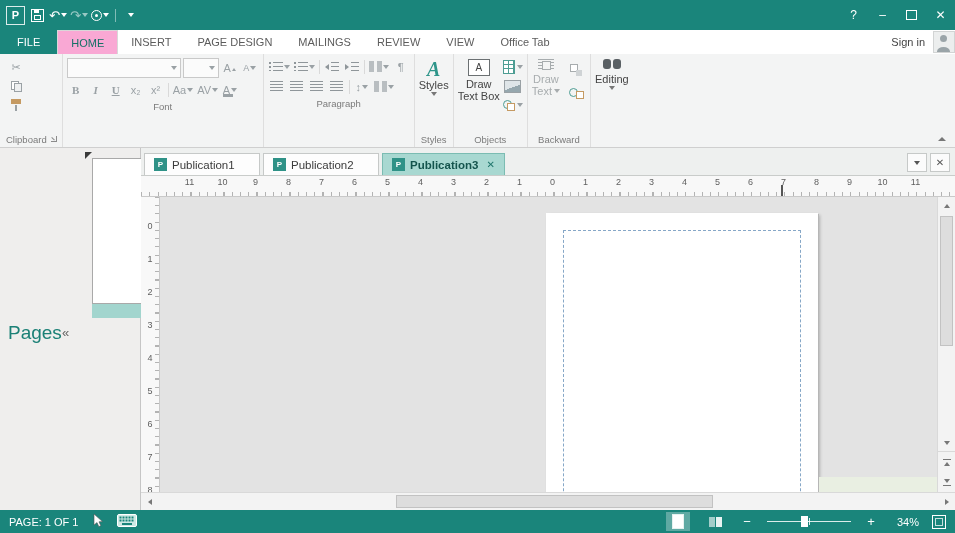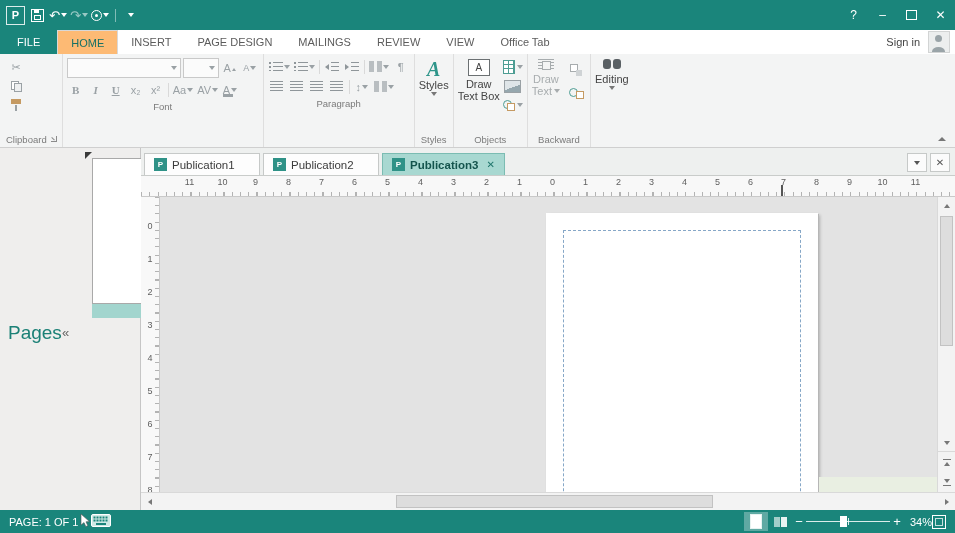--- a/index.html
+++ b/index.html
@@ -22,22 +22,22 @@
   .qsep{width:1px;height:13px;background:rgba(255,255,255,.45);margin:0 3px}
   .title-text{position:absolute;left:50%;transform:translateX(-50%);top:0;height:30px;display:flex;align-items:center;font-size:12px;white-space:nowrap}
   .wctrl{margin-left:auto;display:flex;height:30px;align-items:stretch}
   .wbtn{width:29px;display:flex;align-items:center;justify-content:center;font-size:12px;color:#fff}
   .ic-max{width:9px;height:8px;border:1px solid #fff}
 
   
   .tabrow{height:24px;background:#fff;display:flex;align-items:stretch;flex:0 0 auto}
   .ftab{background:#1a857b;color:#fff;padding:0 17px;display:flex;align-items:center;font-size:11px}
   .rtab{padding:0 13px;display:flex;align-items:center;color:#5c5c5c;font-size:11px}
-  .rtab.active{background:#fdba74;border:1px solid #d8d8d8;border-bottom:none;color:#157065}
-  .signin{margin-left:auto;display:flex;align-items:center;gap:8px;padding-right:5px;color:#444}
+  .rtab.active{background:#f9a8d4;border:1px solid #d8d8d8;border-bottom:none;color:#157065}
+  .signin{margin-left:auto;display:flex;align-items:center;gap:8px;color:#444}
   .avatar{width:20px;height:20px;background:#eceeee;border:1px solid #d2d4d4;position:relative;overflow:hidden}
   .avatar::before{content:"";position:absolute;top:3px;left:6px;width:7px;height:7px;border-radius:50%;background:#9aa4a8}
   .avatar::after{content:"";position:absolute;bottom:-4px;left:3px;width:13px;height:9px;border-radius:50% 50% 0 0;background:#9aa4a8}
 
   
   .ribbon{height:93px;background:#f3f4f4;border-bottom:1px solid #cfcfcf;display:flex;position:relative;flex:0 0 auto;padding-left:2px}
   .rgroup{display:flex;flex-direction:column;border-right:1px solid #dedede;padding:3px 4px 0}
   .rg-body{flex:1;display:flex;gap:3px}
   .glabel{height:16px;display:flex;align-items:center;justify-content:center;gap:3px;font-size:9.5px;color:#7b7b7b}
   .launcher{width:8px;height:8px;position:relative}
@@ -154,21 +154,21 @@
   .pagebtns{border-top:1px solid #d9d9d9;flex:0 0 auto}
   .pbtn{height:20px;display:flex;flex-direction:column;align-items:center;justify-content:center;gap:2px}
   .pbtn .bar{width:8px;height:1px;background:#777}
 
   .hscroll{height:17px;flex:0 0 auto;background:#f3f3f3;border-top:1px solid #d9d9d9;display:flex}
   .hsbtn{width:17px;display:flex;align-items:center;justify-content:center;flex:0 0 auto}
   .htrack{flex:1;position:relative}
   .hthumb{position:absolute;top:2px;bottom:2px;left:238px;width:315px;background:#ddd;border:1px solid #c2c2c2}
 
   
-  .status{height:23px;background:#1a857b;display:flex;align-items:center;color:#fff;padding:0 9px;gap:0;flex:0 0 auto;font-size:11px}
+  .status{height:23px;background:#1a857b;display:flex;align-items:center;color:#fff;padding:0 9px;gap:13px;flex:0 0 auto;font-size:11px}
   .spacer{flex:1}
   .vb{width:24px;height:19px;display:flex;align-items:center;justify-content:center}
   .vb.active{background:rgba(255,255,255,.3)}
   .ic-1pg{width:10px;height:13px;background:#fff;border:1px solid #e6f2f0}
   .ic-2pg{display:flex;gap:1px;align-items:center}
   .ic-2pg span{width:6px;height:10px;background:#fff;opacity:.9;display:block}
   .ic-2pg span:first-child{opacity:.6}
   .zbtn{width:14px;text-align:center;font-size:13px}
   .zslider{width:84px;height:19px;position:relative}
   .zslider .track{position:absolute;left:0;right:0;top:9px;height:1px;background:rgba(255,255,255,.85)}

